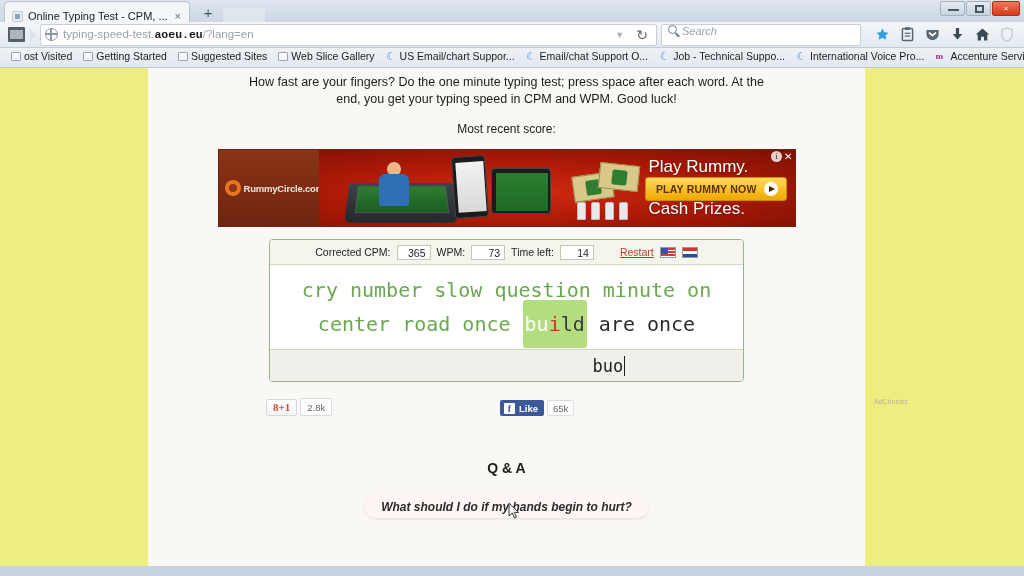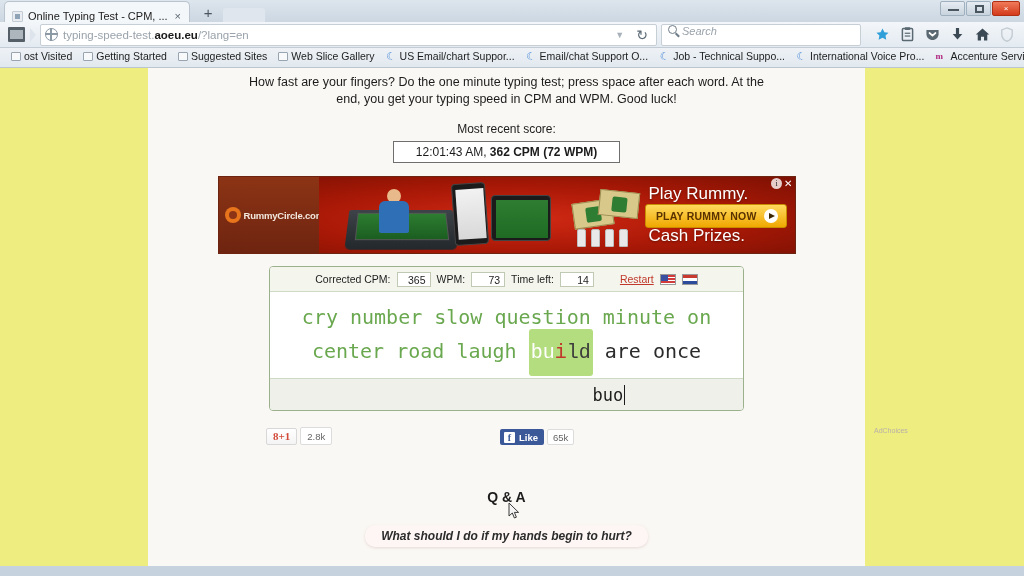--- a/index.html
+++ b/index.html
@@ -165,21 +165,21 @@
     content:""; position:absolute; left:4.2px; top:-1.5px;
     width:1.5px; height:13px; background:#8c9aa6;
   }
   .url-text {
     font-size: 11.5px;
     color: #8a939b;
     white-space: nowrap;
     overflow: hidden;
     flex: 1 1 auto;
   }
-  .url-text .dom { color: #1a1a1a; font-weight: bold; }
+  .url-text .dom { color: #1a1a1a; font-weight: bold; font-family: Liberation Mono, monospace; }
   .url-text .sch { color: #9aa3ab; }
   .url-caret {
     color: #a9b2ba; font-size: 9px; padding: 0 3px;
   }
   .reload {
     color: #5b6a76; font-size: 14px; padding: 0 4px;
   }
   .searchbar {
     width: 200px;
     height: 22px;
@@ -473,21 +473,20 @@
     text-align: center;
     color: #2b2b2b;
     border-bottom: 1px solid #cfdac4;
   }
   .w-done { color: #6aa84f; }
   .w-todo { color: #2b2b2b; }
   .w-cur {
     background: #b4dd7f;
     border-radius: 3px;
     padding: 12px 2px;
-    font-family: Liberation Mono, monospace;
   }
   .w-cur .typed { color: #ffffff; }
   .w-cur .err   { color: #c0392b; }
   .w-cur .rest  { color: #3c3c3c; }
   .inputrow {
     height: 31px;
     background: #eef0e9;
     display: flex;
     align-items: center;
     justify-content: center;
@@ -715,24 +714,20 @@
       <span>Accenture Services Pvt...</span>
     </div>
   </div>
 
   <div class="viewport">
     <div class="page-col">
 
       <div class="intro">How fast are your fingers? Do the one minute typing test; press space after each word. At the end, you get your typing speed in CPM and WPM. Good luck!</div>
 
       <div class="recent-label">Most recent score:</div>
-      <div class="recent-box">
-        <span>12:01:43 AM,</span>
-        <b>362 CPM (72 WPM)</b>
-      </div>
 
       
       <div class="ad">
         <div class="ad-left">
           <span class="ad-logo-ring"></span>
           <span class="ad-brand">RummyCircle.com™</span>
         </div>
         <div class="ad-right">
           <div class="ad-devices">
             <div class="dev-laptop"></div>
@@ -784,21 +779,21 @@
           <span class="restart">Restart</span>
           <span class="flag flag-us"></span>
           <span class="flag flag-nl"></span>
         </div>
 
         <div class="words">
           <div>
             <span class="w-done">cry number slow question minute on</span>
           </div>
           <div>
-            <span class="w-done">center road laugh </span><span class="w-cur"><span class="typed">bu</span><span class="err">i</span><span class="rest">ld</span></span><span class="w-todo"> are once</span>
+            <span class="w-done">center road once </span><span class="w-cur"><span class="typed">bu</span><span class="err">i</span><span class="rest">ld</span></span><span class="w-todo"> are once</span>
           </div>
         </div>
 
         <div class="inputrow">
           <span class="typed-input">buo</span>
           <span class="caret"></span>
         </div>
       </div>
 
       

